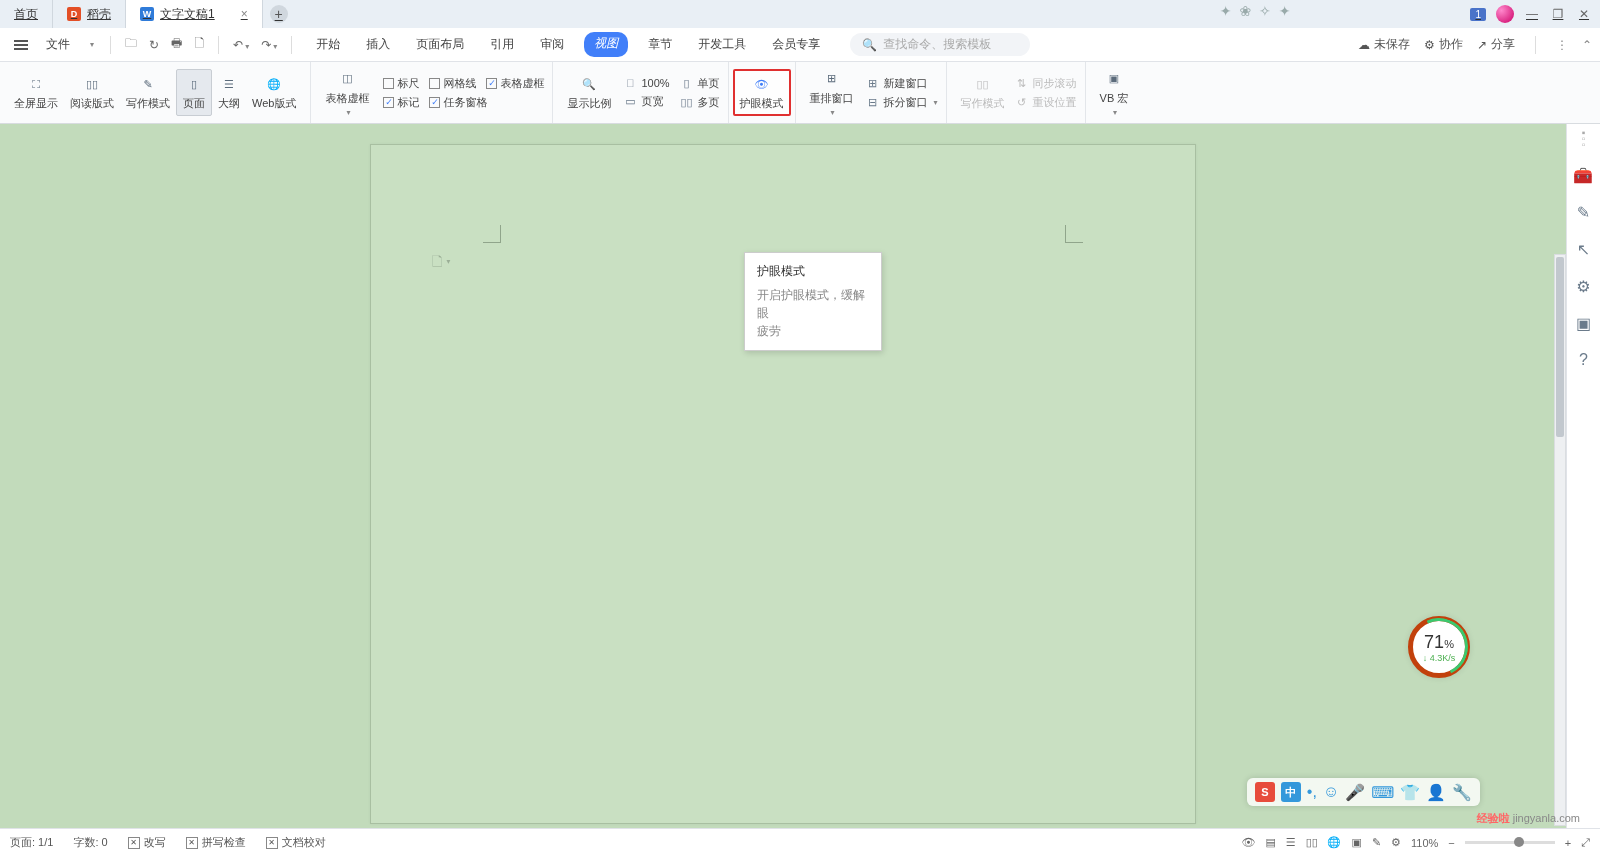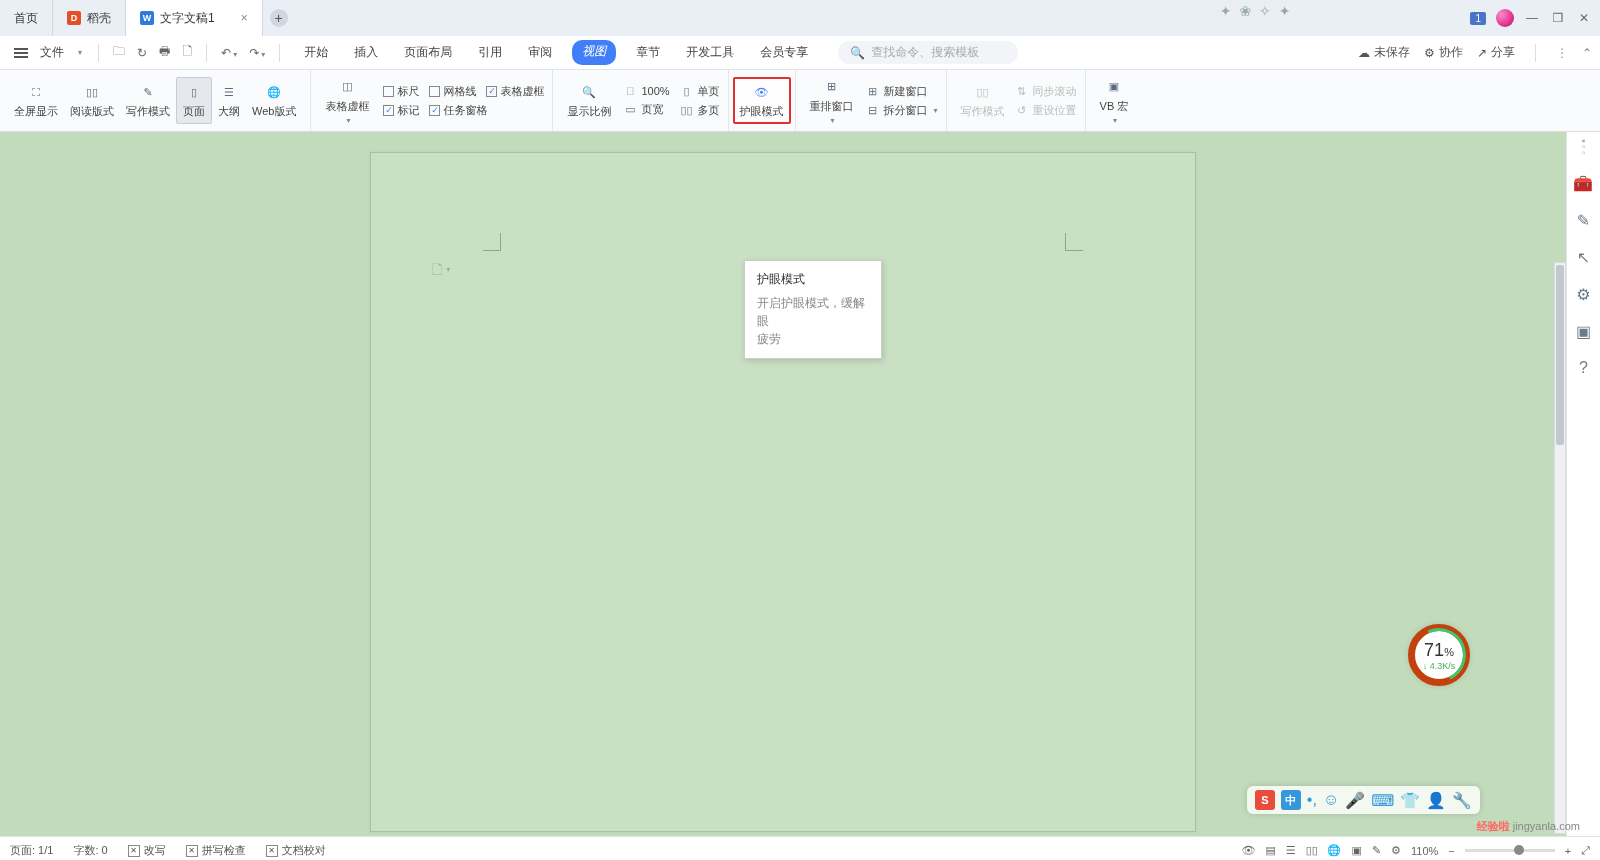--- a/index.html
+++ b/index.html
@@ -1,34 +1,34 @@
 <!DOCTYPE html>
 <html><head>
 <meta charset="utf-8">
 <style>
   * { box-sizing: border-box; margin: 0; padding: 0; font-family: "Microsoft YaHei", Arial, sans-serif; }
   html, body { width: 1600px; height: 860px; overflow: hidden; background: #fff; }
-  .titlebar { height: 36px; background: #e9eff5; display: flex; align-items: stretch; font-size: 12px; color: #333; position: relative; }
+  .titlebar { height: 28px; background: #e9eff5; display: flex; align-items: stretch; font-size: 12px; color: #333; position: relative; text-decoration: underline; }
   .tab { display: flex; align-items: center; padding: 0 14px; border-right: 1px solid #d0d7de; cursor: pointer; gap: 6px; }
   .tab.active { background: #fff; }
   .tab .icon { width: 14px; height: 14px; border-radius: 2px; display: inline-flex; align-items: center; justify-content: center; color: #fff; font-size: 9px; font-weight: bold; }
   .icon-d { background: #e34f26; }
   .icon-w { background: #2f7bd9; }
   .tab .close { margin-left: 20px; color: #888; }
   .newtab { width: 32px; display: flex; align-items: center; justify-content: center; }
   .newtab .plus { width: 18px; height: 18px; border-radius: 50%; background: #d0d7de; display: flex; align-items: center; justify-content: center; color: #555; font-size: 14px; }
   .title-spacer { flex: 1; background: #e9eff5; position: relative;}
   .title-controls { display: flex; align-items: center; gap: 10px; padding: 0 8px; }
   .title-controls .badge { background: #4a73c9; color: #fff; font-size: 10px; padding: 1px 5px; border-radius: 2px; }
   .title-controls .avatar { width: 18px; height: 18px; border-radius: 50%; background: radial-gradient(circle at 30% 30%, #f8c, #c06); }
   .title-controls .winbtn { color: #666; font-size: 12px; width: 16px; text-align: center; }
   .decor { position:absolute; right:170px; top:3px; color:#9aa; font-size:14px; letter-spacing:2px;}
   
   .menubar { height: 34px; background: #fff; border-bottom: 1px solid #e0e3e8; display: flex; align-items: center; padding: 0 8px; font-size: 12px; color: #444; gap: 4px; }
-  .file-menu { display: flex; align-items: center; gap: 12px; padding: 3px 6px; }
+  .file-menu { display: flex; align-items: center; gap: 18px; padding: 3px 6px; }
   .hamburger { display:inline-block; width:14px; height:10px; border-top:2px solid #555; border-bottom:2px solid #555; position:relative;}
   .hamburger::before{content:"";position:absolute;top:2px;left:0;right:0;border-top:2px solid #555;}
   .arrow-down { font-size: 8px; color: #888; margin-left:2px;}
   .qa-sep { width: 1px; height: 18px; background: #ddd; margin: 0 6px; }
   .qa-icon { color: #666; padding: 2px 4px; }
   .menu-items { display: flex; gap: 14px; margin-left: 8px; }
   .menu-items span { padding: 4px 6px; cursor: pointer; }
   .menu-items .active { background: #417ff9; color: #fff; border-radius: 10px; padding: 3px 10px; font-style: italic; }
   .search-box { margin-left: 20px; background: #f2f4f7; border-radius: 12px; padding: 3px 12px; color: #aaa; display: flex; align-items: center; gap: 6px; width: 180px; }
   .menubar-right { margin-left: auto; display: flex; align-items: center; gap: 14px; color: #555; }
@@ -56,21 +56,21 @@
   
   .tooltip { position: absolute; top: 128px; left: 744px; width: 138px; background: #fff; border: 1px solid #ccc; box-shadow: 1px 2px 6px rgba(0,0,0,0.15); padding: 10px 12px; font-size: 12px; color: #444; z-index: 50; }
   .tooltip .title { font-weight: normal; color: #333; margin-bottom: 6px; }
   .tooltip .desc { color: #888; font-size: 12px; line-height: 1.5; }
   
   .rightbar { width: 34px; background: #fff; border-left: 1px solid #e0e3e8; display: flex; flex-direction: column; align-items: center; padding-top: 6px; gap: 18px; color: #6b7b8b; }
   .rightbar .nav-dots{ font-size:10px; color:#aaa; line-height:0.6;}
   .vscroll { position:absolute; right:34px; top:130px; bottom:2px; width:12px; background:#eef0f2; border:1px solid #dadde0;}
   .vscroll .thumb{ position:absolute; left:1px; right:1px; top:2px; height:180px; background:#c2c8ce; border-radius:2px;}
   
-  .floating-meter { position: absolute; right: 130px; bottom: 150px; width: 62px; height: 62px; border-radius: 50%; background: #fff; box-shadow:0 0 6px rgba(0,0,0,0.1); display:flex; flex-direction:column; align-items:center; justify-content:center; font-size: 18px; color:#333; border:7px solid #c2410c;}
+  .floating-meter { position: absolute; right: 130px; bottom: 150px; width: 62px; height: 62px; border-radius: 50%; background: #fff; box-shadow:0 0 6px rgba(0,0,0,0.1); display:flex; flex-direction:column; align-items:center; justify-content:center; font-size: 18px; color:#333; border:5px solid #c2410c;}
   .floating-meter::before{content:"";position:absolute;inset:-3px;border-radius:50%;border:3px solid transparent;border-top-color:#3cc86e;border-right-color:#3cc86e;transform:rotate(20deg);}
   .floating-meter .sub{font-size:9px;color:#4caf50;}
   
   .statusbar { height: 28px; background: #fff; border-top: 1px solid #e0e3e8; display: flex; align-items: center; font-size: 11px; color: #555; padding: 0 10px; gap: 20px; }
   .statusbar .s-item { display: flex; align-items: center; gap: 4px; }
   .sb-ico{ width:12px;height:12px;border:1px solid #888; font-size:8px; display:inline-flex;align-items:center;justify-content:center;}
   .statusbar .right { margin-left: auto; display: flex; align-items: center; gap: 10px; color: #666; }
   .zoom-track{ width:90px; height:3px; background:#ddd; position:relative;}
   .zoom-track .knob{position:absolute; left:55%; top:-4px; width:10px;height:10px;border-radius:50%;background:#888;}
   

